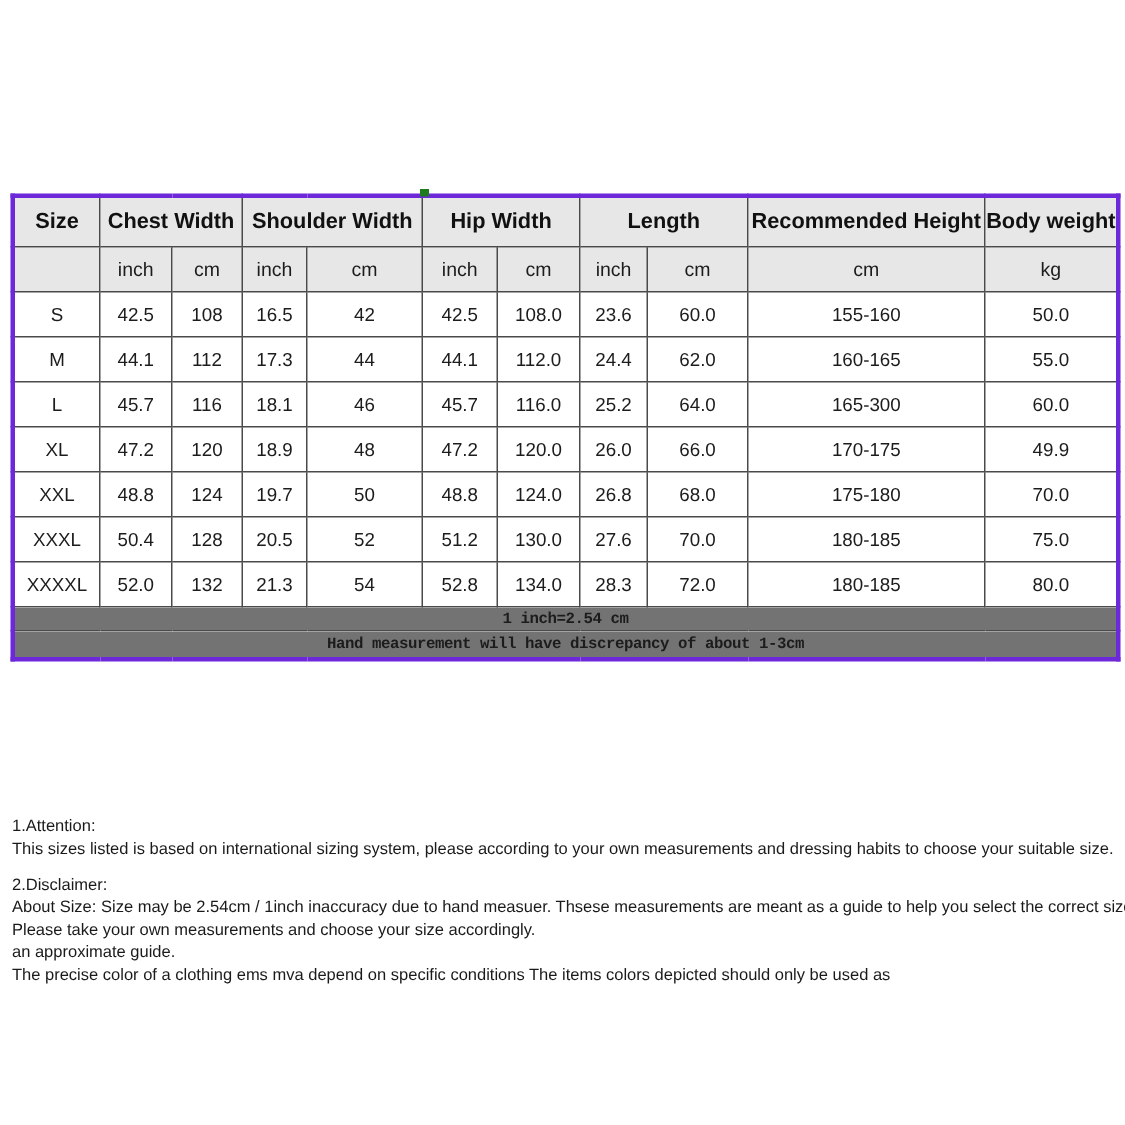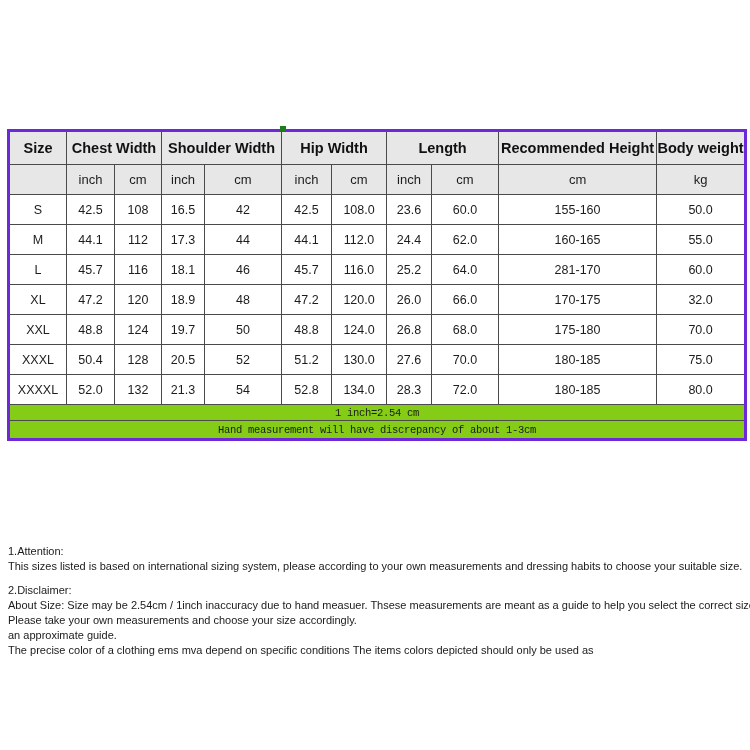--- a/index.html
+++ b/index.html
@@ -41,23 +41,23 @@
     background: #e7e7e7;
     font-size: 13px;
     font-weight: normal;
   }
   tbody td {
     height: 29px;
     background: #ffffff;
     font-size: 12.5px;
   }
   tr.note-row td {
-    background: #84cc16;
+    background: #737373;
     font-family: "Liberation Mono", monospace;
-    font-weight: normal;
+    font-weight: bold;
     font-size: 10.5px;
     letter-spacing: -0.3px;
   }
   tr.note-row-1 td { height: 15px; }
   tr.note-row-2 td { height: 17px; }
   .green-marker {
     position: absolute;
     left: 280px;
     top: 126px;
     width: 6px;
@@ -149,35 +149,35 @@
         <tr>
           <td>L</td>
           <td>45.7</td>
           <td>116</td>
           <td>18.1</td>
           <td>46</td>
           <td>45.7</td>
           <td>116.0</td>
           <td>25.2</td>
           <td>64.0</td>
-          <td>281-170</td>
+          <td>165-300</td>
           <td>60.0</td>
         </tr>
         <tr>
           <td>XL</td>
           <td>47.2</td>
           <td>120</td>
           <td>18.9</td>
           <td>48</td>
           <td>47.2</td>
           <td>120.0</td>
           <td>26.0</td>
           <td>66.0</td>
           <td>170-175</td>
-          <td>32.0</td>
+          <td>49.9</td>
         </tr>
         <tr>
           <td>XXL</td>
           <td>48.8</td>
           <td>124</td>
           <td>19.7</td>
           <td>50</td>
           <td>48.8</td>
           <td>124.0</td>
           <td>26.8</td>

